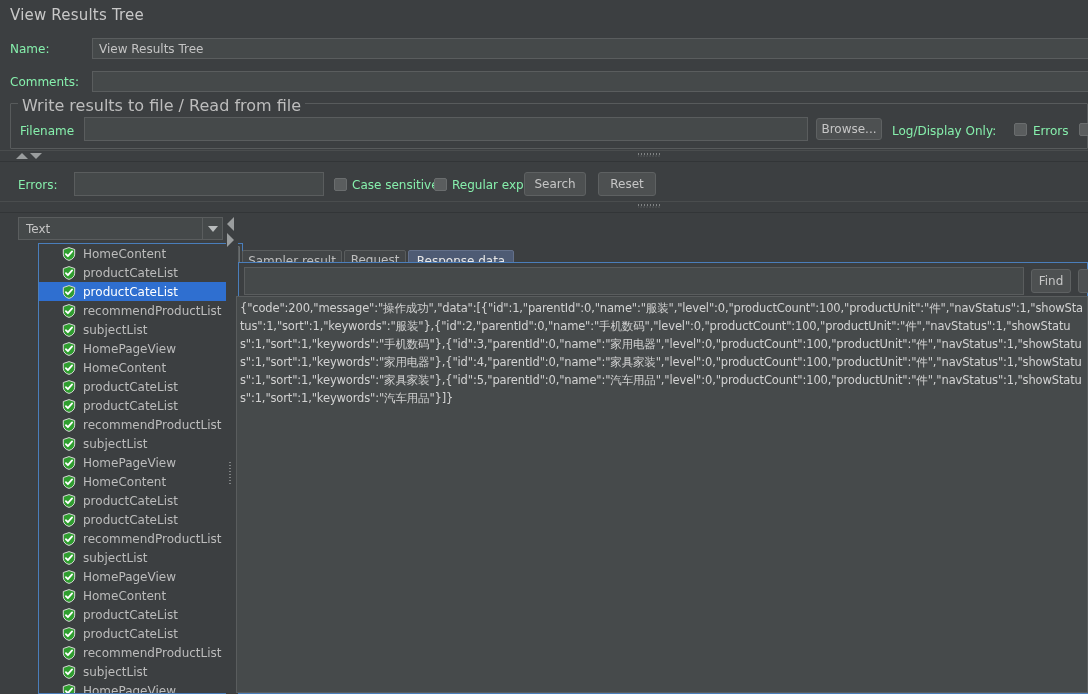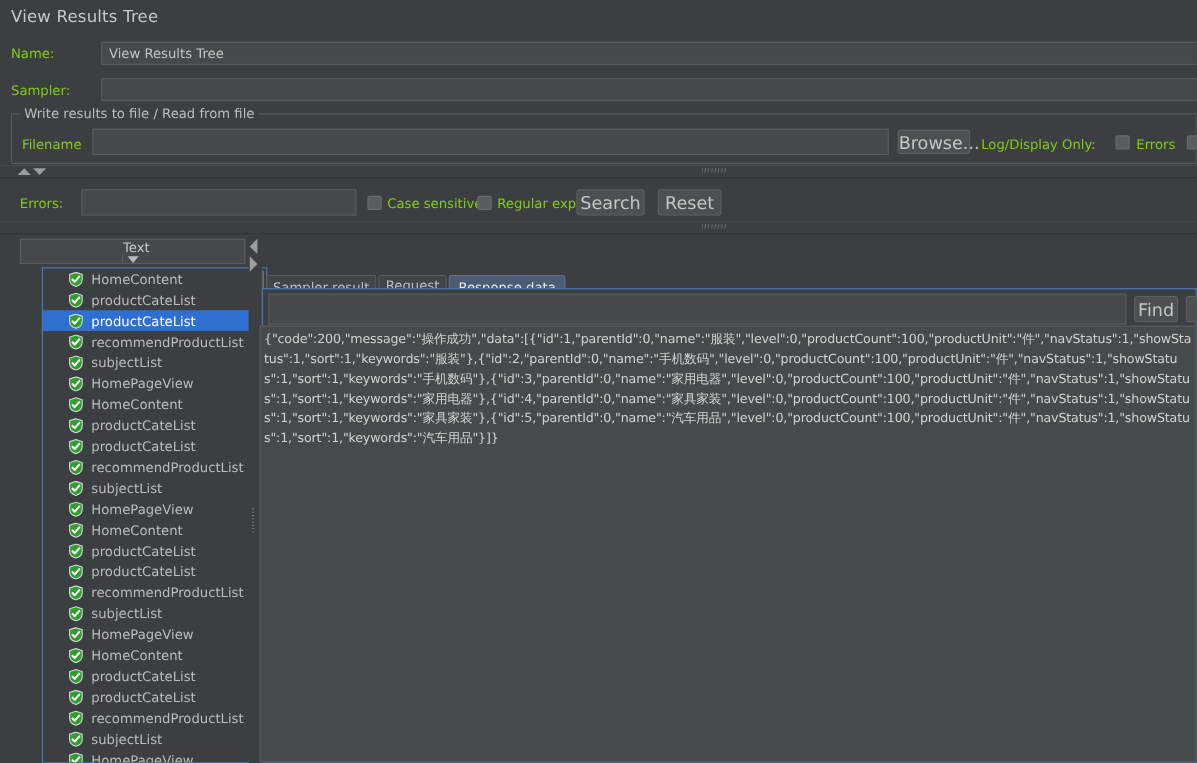--- a/index.html
+++ b/index.html
@@ -14,21 +14,21 @@
   }
   #root { position: relative; width: 1088px; height: 694px; background: #3c3f41; }
 
   
   .panel-title {
     position: absolute; left: 10px; top: 6px;
     font-size: 15px; color: #c8c8c8; letter-spacing: .2px;
   }
 
   .row-label {
-    position: absolute; color: #84cc16; font-size: 12px;
+    position: absolute; color: #86efac; font-size: 12px;
   }
   .txtfield {
     position: absolute;
     background: #45494a;
     border: 1px solid #5a5d5e;
     color: #c4c4c4;
     font-size: 12px;
     font-family: "DejaVu Sans", "Liberation Sans", sans-serif;
     padding: 0 6px;
     line-height: 20px;
@@ -39,32 +39,32 @@
   
   .groupbox {
     position: absolute;
     border: 1px solid #585b5c;
     border-radius: 1px;
   }
   .groupbox-title {
     position: absolute;
     background: #3c3f41;
     padding: 0 4px;
-    font-size: 12px;
+    font-size: 16px;
     color: #bdbdbd;
     white-space: nowrap;
   }
 
   .btn {
     position: absolute;
     background: #4d5051;
     border: 1px solid #5e6162;
     border-radius: 3px;
     color: #c6c6c6;
-    font-size: 16px;
+    font-size: 12px;
     font-family: "DejaVu Sans", "Liberation Sans", sans-serif;
     text-align: center;
     cursor: default;
     padding: 0;
   }
 
   .cbox {
     position: absolute;
     width: 13px; height: 13px;
     background: #5a5d5e;
@@ -200,21 +200,21 @@
 </head>
 <body>
 
 <div id="root">
 
   <div class="panel-title">View Results Tree</div>
 
   <div class="row-label" style="left:10px; top:42px;">Name:</div>
   <input class="txtfield" style="left: 92px; top: 38px; width: 1000px; height: 21px;" value="View Results Tree">
 
-  <div class="row-label" style="left:10px; top:75px;">Sampler:</div>
+  <div class="row-label" style="left:10px; top:75px;">Comments:</div>
   <input class="txtfield" style="left: 92px; top: 71px; width: 1000px; height: 21px;" value="">
 
   <div class="groupbox" style="left:10px; top:103px; width:1078px; height:46px;"></div>
   <div class="groupbox-title" style="left:18px; top:96px;">Write results to file / Read from file</div>
 
   <div class="row-label" style="left:20px; top:124px;">Filename</div>
   <input class="txtfield" style="left: 84px; top: 117px; width: 724px; height: 24px;" value="">
 
   <button class="btn" style="left:816px; top:118px; width:66px; height:22px;">Browse...</button>
 
@@ -236,21 +236,21 @@
 
   <div class="cbox" style="left:434px; top:178px;"></div>
   <div class="row-label" style="left:452px; top:178px;">Regular exp.</div>
 
   <button class="btn" style="left:524px; top:172px; width:62px; height:24px;">Search</button>
   <button class="btn" style="left:598px; top:172px; width:58px; height:24px;">Reset</button>
 
   <div class="splitbar" style="left:0px; top:201px; width:1088px; height:12px;"></div>
   <div class="grip-h" style="left:638px; top:204px; width:22px;"></div>
 
-  <div class="combo" style="left:18px; top:217px; width:205px; height:23px;flex-direction:column;">
+  <div class="combo" style="left:18px; top:217px; width:205px; height:23px;">
     <div class="combo-text">Text</div>
     <div class="combo-arrowbox">
       <span class="arrow-dn"></span>
     </div>
   </div>
 
   <div class="treebox" style="left:18px; top:243px; width:205px; height:451px;">
     <div class="tree-inner" id="tree-inner">
         <div class="tree-row">
           <span class="shield">

